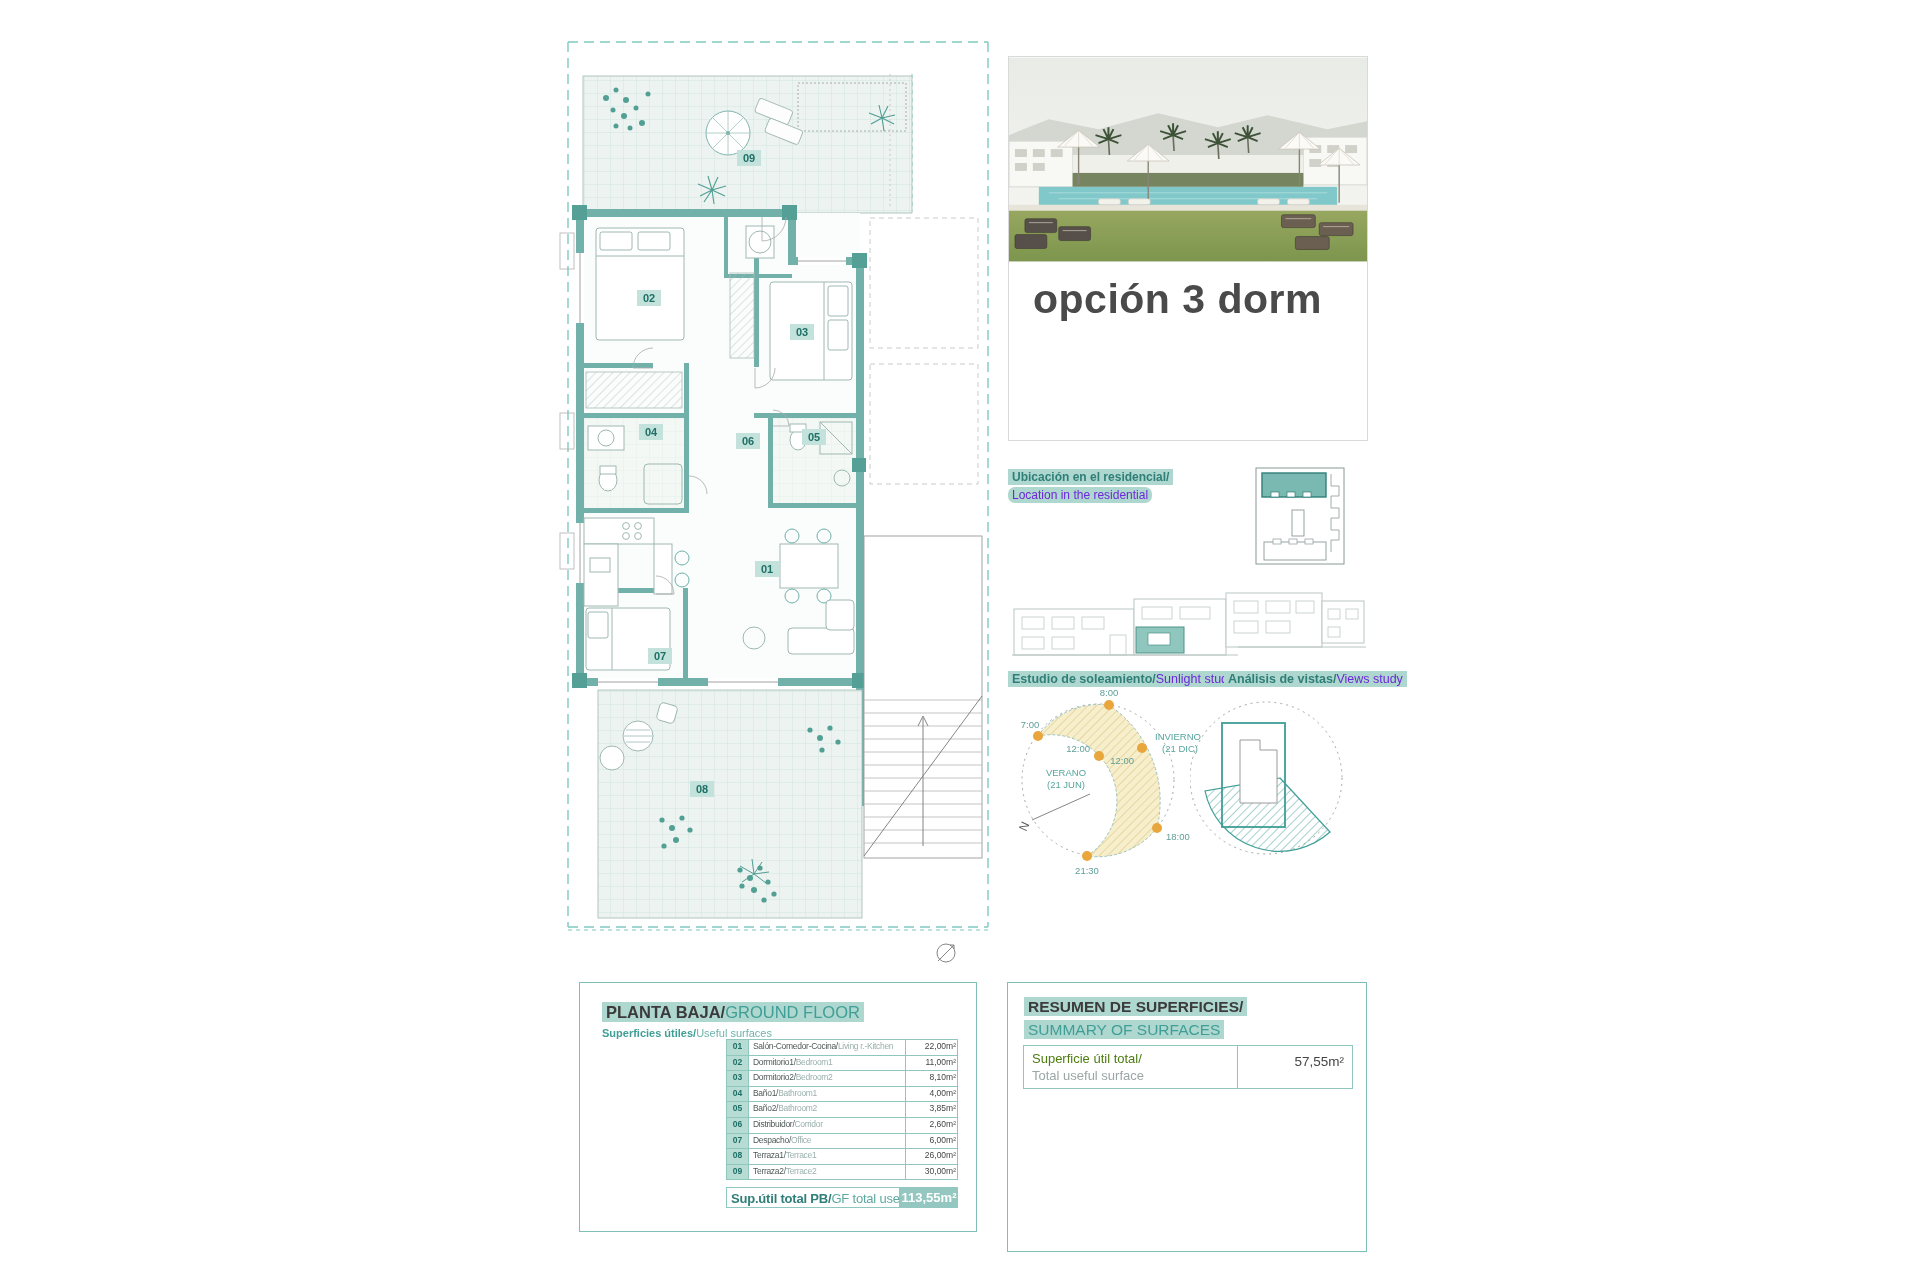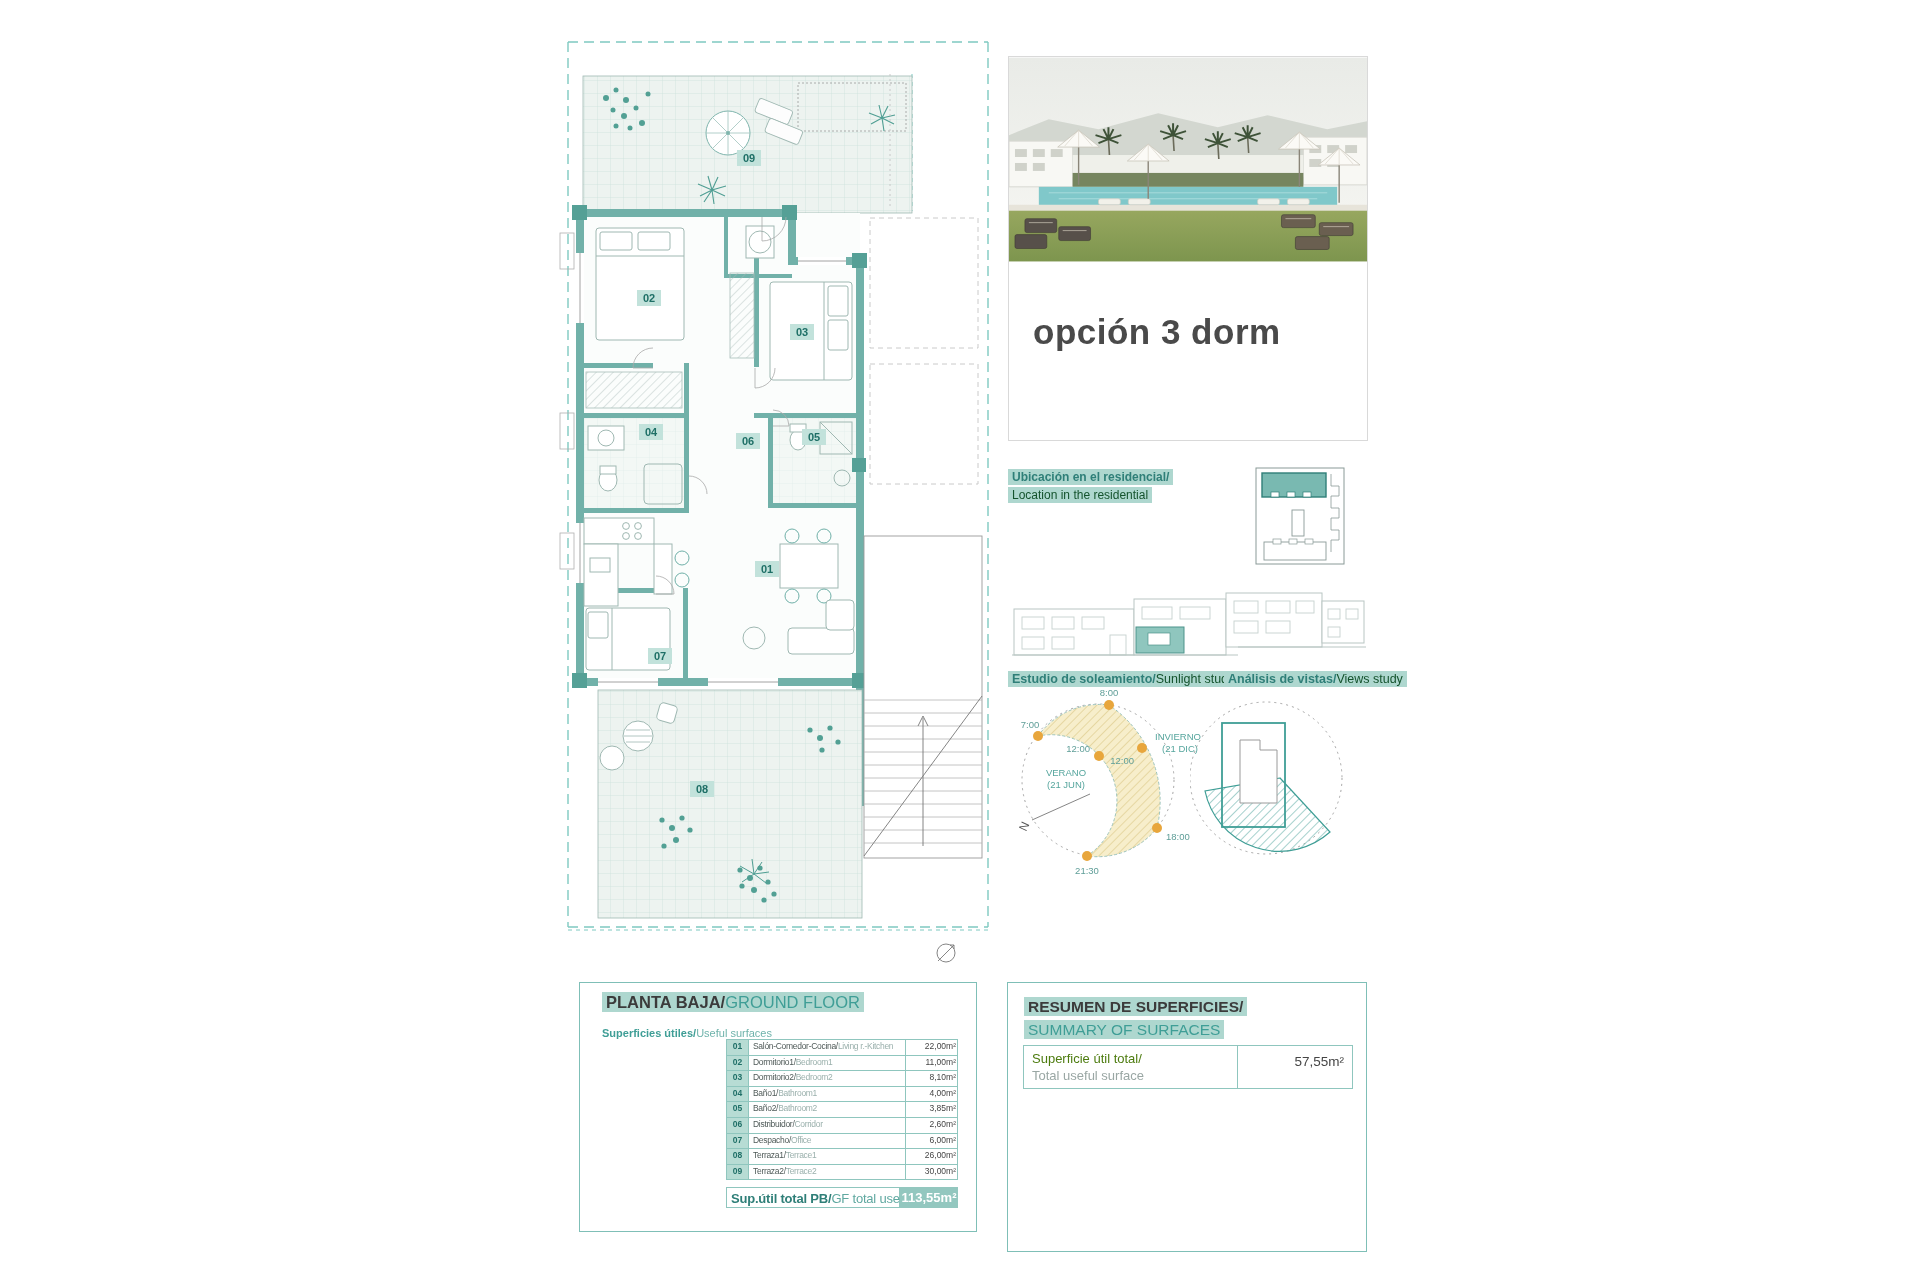--- a/index.html
+++ b/index.html
@@ -3,26 +3,26 @@
 <meta charset="utf-8">
 <style>
   html,body{margin:0;padding:0;background:#ffffff;}
   body{font-family:"Liberation Sans",sans-serif;-webkit-font-smoothing:antialiased;}
   .sheet{position:relative;width:1920px;height:1280px;background:#fff;overflow:hidden;}
   .abs{position:absolute;}
 
   
   .photo-card{left:1008px;top:56px;width:360px;height:385px;border:1px solid #d9d9d9;background:#fff;box-sizing:border-box;}
   .photo-card svg{display:block;}
-  .photo-title{padding:14px 0 0 24px;font-size:35px;font-weight:600;color:#4a4a4a;letter-spacing:.5px;margin-top:36px;}
+  .photo-title{padding:14px 0 0 24px;font-size:41px;font-weight:600;color:#4a4a4a;letter-spacing:.5px;}
 
   
   .hl{background:#aed7cf;padding:1px 4px;}
   .lbl-es{color:#2f7f78;font-weight:bold;}
-  .lbl-en{color:#14532d;}
+  .lbl-en{color:#6d28d9;border-radius:7px;}
   .sec-label{font-size:12.5px;line-height:19px;}
 
   
   .panel{border:1.5px solid #7fbfb7;background:#fff;box-sizing:border-box;}
   .gf-panel{left:579px;top:982px;width:398px;height:250px;}
   .sum-panel{left:1007px;top:982px;width:360px;height:270px;}
   .panel-title{font-size:16.5px;line-height:22px;}
   .panel-title .t-es{color:#3b3b3b;font-weight:bold;}
   .panel-title .t-en{color:#3f9e96;}
   .gf-subtitle{font-size:11px;}
@@ -533,21 +533,21 @@
         <line x1="0" y1="0" x2="0" y2="6" stroke="#4da49c" stroke-width="1"></line>
       </pattern>
     </defs>
     <circle cx="76" cy="83" r="76" fill="none" stroke="#9a9a9a" stroke-width="0.9" stroke-dasharray="2,4"></circle>
     <path d="M90,83 L15,96 A76,76 0 0 0 140,137 Z" fill="url(#viewHatch)" stroke="#3f9e96" stroke-width="1.2"></path>
     <rect x="32" y="28" width="63" height="104" fill="none" stroke="#3f9e96" stroke-width="1.8"></rect>
     <path d="M50,45 h20 v10 h17 v53 h-37 Z" fill="#ffffff" stroke="#9a9a9a" stroke-width="1"></path>
   </svg>
 
   <div class="abs panel gf-panel">
-    <div class="abs panel-title" style="left:22px;top:8px;">
+    <div class="abs panel-title" style="left:22px;top:18px;">
       <span class="hl"><span class="t-es">PLANTA BAJA/</span><span class="t-en">GROUND FLOOR</span></span>
     </div>
     <div class="abs gf-subtitle" style="left:22px;top:44px;">
       <span class="s-es">Superficies útiles/</span><span class="s-en">Useful surfaces</span>
     </div>
 
     <div class="abs gf-table">
       <div class="gf-row">
         <div class="gf-num">01</div>
         <div class="gf-name"><span class="es">Salón-Comedor-Cocina/</span><span class="en">Living r.-Kitchen</span></div>

